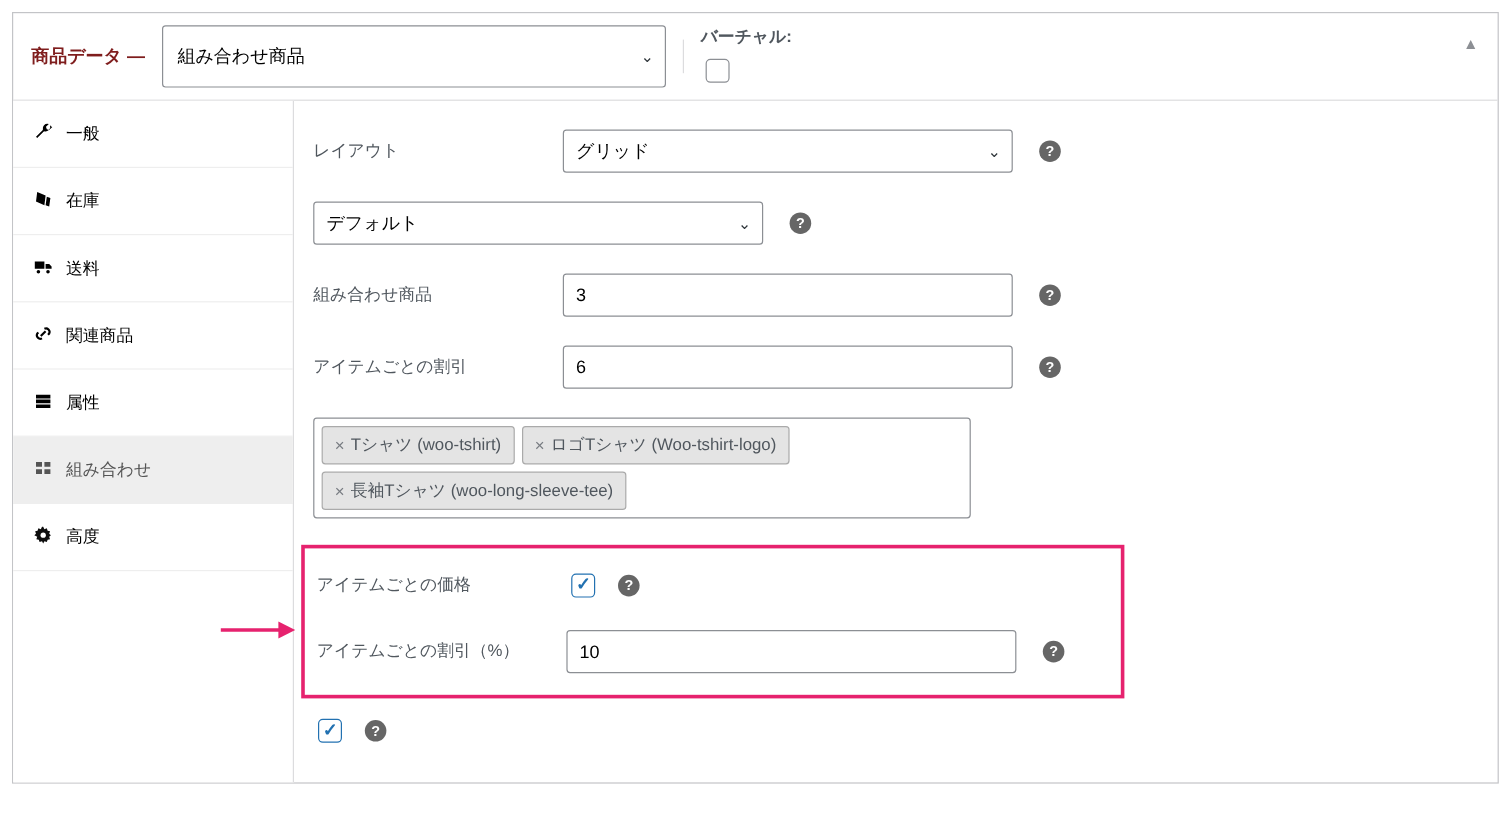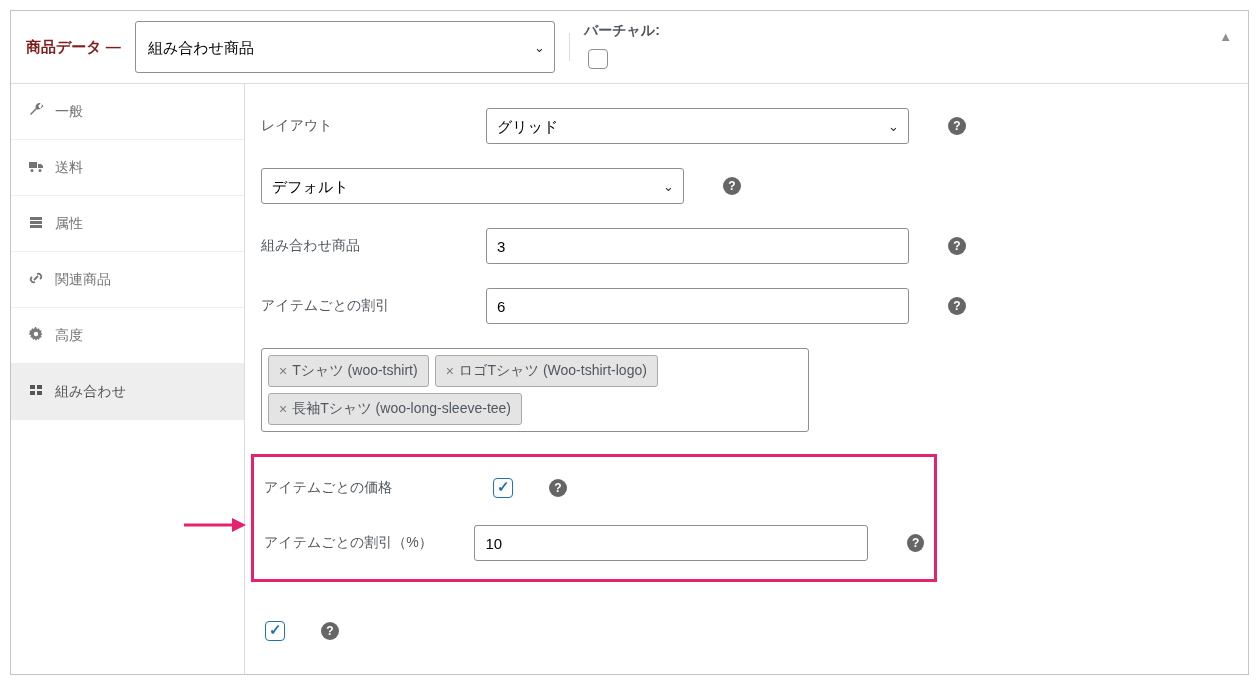--- a/index.html
+++ b/index.html
@@ -102,21 +102,21 @@
   .sidebar {
     width: 234px;
     border-right: 1px solid #dcdcde;
     background: #fff;
   }
   .sidebar-item {
     display: flex;
     align-items: center;
     gap: 10px;
     padding: 18px 16px;
-    color: #737373;
+    color: #000000;
     cursor: pointer;
     border-bottom: 1px solid #eee;
     font-size: 14px;
   }
   .sidebar-item.active {
     background: #eee;
     color: #555;
     font-weight: 400;
   }
   .sidebar-item .icon {
@@ -127,35 +127,35 @@
   }
   .content {
     flex: 1;
     padding: 12px 0 18px;
     position: relative;
   }
   .form-row {
     display: flex;
     align-items: center;
     padding: 12px 16px;
-    gap: 25px;
+    gap: 8px;
   }
   .form-label {
     width: 200px;
     color: #50575e;
     font-size: 14px;
   }
   .form-input, .form-select {
     height: 36px;
     border: 1px solid #8c8f94;
     border-radius: 3px;
     padding: 0 10px;
     font-size: 15px;
     background: #fff;
-    width: 423px;
+    width: 375px;
   }
   .form-select-wrap {
     position: relative;
     display: inline-block;
   }
   .form-select {
     appearance: none;
     padding-right: 32px;
   }
   .form-select-wrap .chev {
@@ -204,21 +204,21 @@
     cursor: default;
   }
   .tag .x {
     color: #787c82;
     cursor: pointer;
     font-size: 14px;
     line-height: 1;
   }
   .highlight-box {
     border: 3px solid #e6226e;
-    margin: 10px 16px 24px 6px;
+    margin: 10px 16px 2px 6px;
     padding: 6px 0;
     width: 686px;
     position: relative;
   }
   .highlight-box .form-row {
     padding: 12px 10px;
   }
   .arrow {
     position: absolute;
     left: -72px;
@@ -254,57 +254,65 @@
         <span class="icon">
           <svg width="16" height="16" viewBox="0 0 16 16">
               <path fill="currentColor" d="M13.7 2.3a4 4 0 0 1-5 5L3 13l-1-1 5.7-5.7a4 4 0 0 1 5-5l-2.4 2.4.7 2 2 .7 2.4-2.4c0 .1.2.2.3.3z"></path>
             </svg>
         </span>
         <span>一般</span>
       </div>
       <div class="sidebar-item">
         <span class="icon">
           <svg width="16" height="16" viewBox="0 0 16 16">
+              <path fill="currentColor" d="M3 2l7 3-1 8-7-3 1-8zm8 4l3 1-1 7-3-1 1-7z"></path>
+            </svg>
+        </span>
+        <span>在庫</span>
+      </div>
+      <div class="sidebar-item">
+        <span class="icon">
+          <svg width="16" height="16" viewBox="0 0 16 16">
               <path fill="currentColor" d="M1 4h8v6H1V4zm9 2h3l2 2v2h-5V6zm-6 5a1.5 1.5 0 1 1 0 3 1.5 1.5 0 0 1 0-3zm8 0a1.5 1.5 0 1 1 0 3 1.5 1.5 0 0 1 0-3z"></path>
             </svg>
         </span>
         <span>送料</span>
       </div>
       <div class="sidebar-item">
         <span class="icon">
           <svg width="16" height="16" viewBox="0 0 16 16">
+              <path fill="none" stroke="currentColor" stroke-width="1.8" d="M6 10l4-4M7 12a3 3 0 0 1-4-4l1-1M9 4a3 3 0 0 1 4 4l-1 1"></path>
+            </svg>
+        </span>
+        <span>関連商品</span>
+      </div>
+      <div class="sidebar-item">
+        <span class="icon">
+          <svg width="16" height="16" viewBox="0 0 16 16">
               <path fill="currentColor" d="M2 3h12v3H2V3zm0 4h12v3H2V7zm0 4h12v3H2v-3z"></path>
             </svg>
         </span>
         <span>属性</span>
       </div>
-      <div class="sidebar-item">
-        <span class="icon">
-          <svg width="16" height="16" viewBox="0 0 16 16">
-              <path fill="none" stroke="currentColor" stroke-width="1.8" d="M6 10l4-4M7 12a3 3 0 0 1-4-4l1-1M9 4a3 3 0 0 1 4 4l-1 1"></path>
-            </svg>
-        </span>
-        <span>関連商品</span>
+      <div class="sidebar-item active">
+        <span class="icon">
+          <svg width="16" height="16" viewBox="0 0 16 16">
+              <path fill="currentColor" d="M2 3h5v4H2V3zm7 0h5v4H9V3zM2 9h5v4H2V9zm7 0h5v4H9V9z"></path>
+            </svg>
+        </span>
+        <span>組み合わせ</span>
       </div>
       <div class="sidebar-item">
         <span class="icon">
           <svg width="16" height="16" viewBox="0 0 16 16">
               <path fill="currentColor" d="M8 5a3 3 0 1 1 0 6 3 3 0 0 1 0-6zm0-4l1 2 2-.7.7 2 2 .4-.7 2 1.4 1.3-1.4 1.3.7 2-2 .4-.7 2-2-.7-1 2-1-2-2 .7-.7-2-2-.4.7-2L.6 8l1.4-1.3-.7-2 2-.4.7-2 2 .7 1-2z" opacity="0.95"></path>
               <circle cx="8" cy="8" r="2.2" fill="#fff"></circle>
             </svg>
         </span>
         <span>高度</span>
-      </div>
-      <div class="sidebar-item active">
-        <span class="icon">
-          <svg width="16" height="16" viewBox="0 0 16 16">
-              <path fill="currentColor" d="M2 3h5v4H2V3zm7 0h5v4H9V3zM2 9h5v4H2V9zm7 0h5v4H9V9z"></path>
-            </svg>
-        </span>
-        <span>組み合わせ</span>
       </div>
     </div>
 
     <div class="content">
 
       <div class="form-row">
         <span class="form-label">レイアウト</span>
         <div class="form-select-wrap">
           <select class="form-select">
             <option>グリッド</option>

